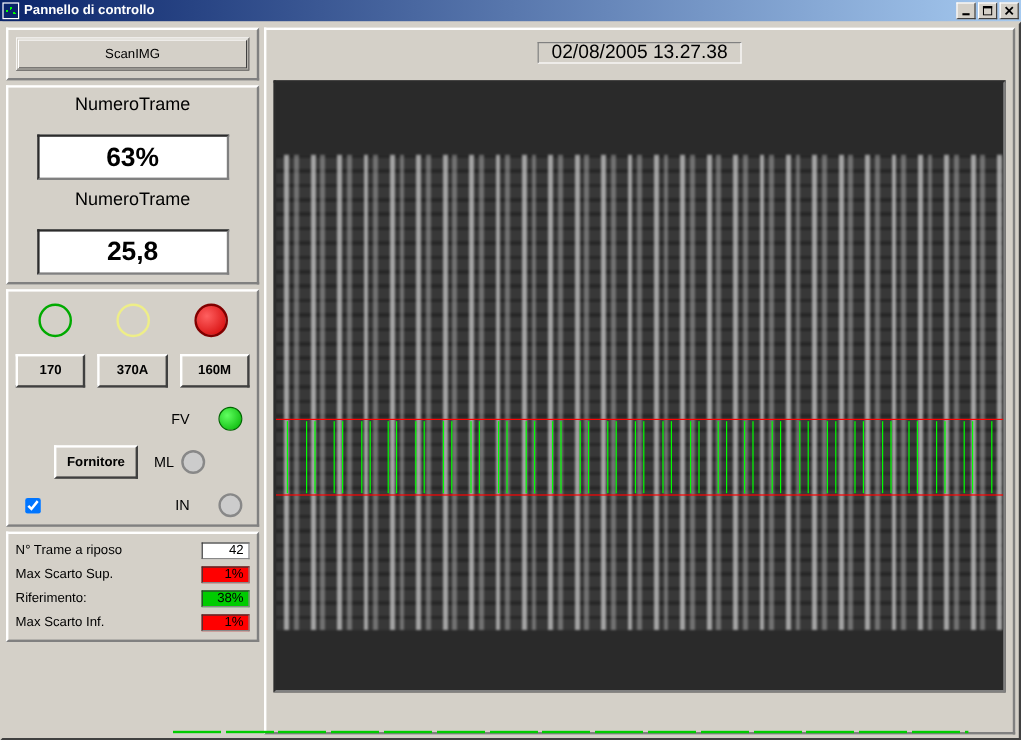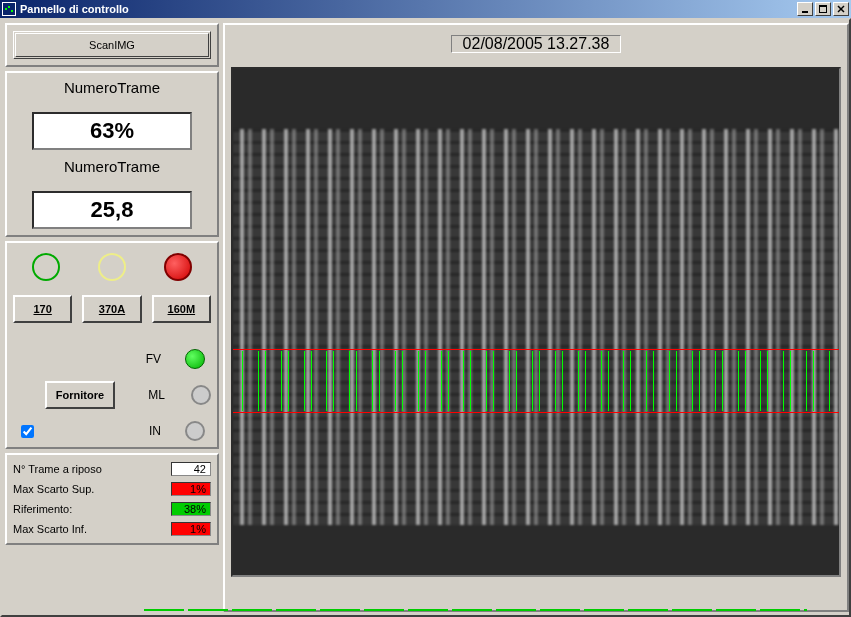--- a/index.html
+++ b/index.html
@@ -109,22 +109,21 @@
   .light.green-off { background: #d4d0c8; border-color: #0a0; }
   .light.yellow-off { background: #d4d0c8; border-color: #ee8; }
   .light.red-on {
     background: radial-gradient(circle at 35% 35%, #ff6060, #d00000);
     border-color: #800000;
   }
   .buttons-row {
     display: flex;
     justify-content: space-between;
     gap: 10px;
-    margin-bottom: 26px;
-    text-decoration: underline;
+    margin-bottom: 16px;
   }
   .sq-btn {
     flex: 1;
     height: 28px;
     background: #d4d0c8;
     border: 2px solid;
     border-color: #fff #404040 #404040 #fff;
     font-size: 11px;
     font-weight: bold;
     cursor: pointer;
@@ -146,21 +145,21 @@
     background: radial-gradient(circle at 35% 35%, #60ff60, #00b000);
     border: 1px solid #060;
   }
   .small-light.off-gray {
     background: #ccc;
     border: 2px solid #888;
   }
   .fornitore-row {
     display: flex;
     align-items: center;
-    gap: 26px;
+    gap: 6px;
     margin-bottom: 12px;
   }
   .fornitore-btn {
     width: 70px;
     height: 28px;
     background: #d4d0c8;
     border: 2px solid;
     border-color: #fff #404040 #404040 #fff;
     font-size: 11px;
     font-weight: bold;

